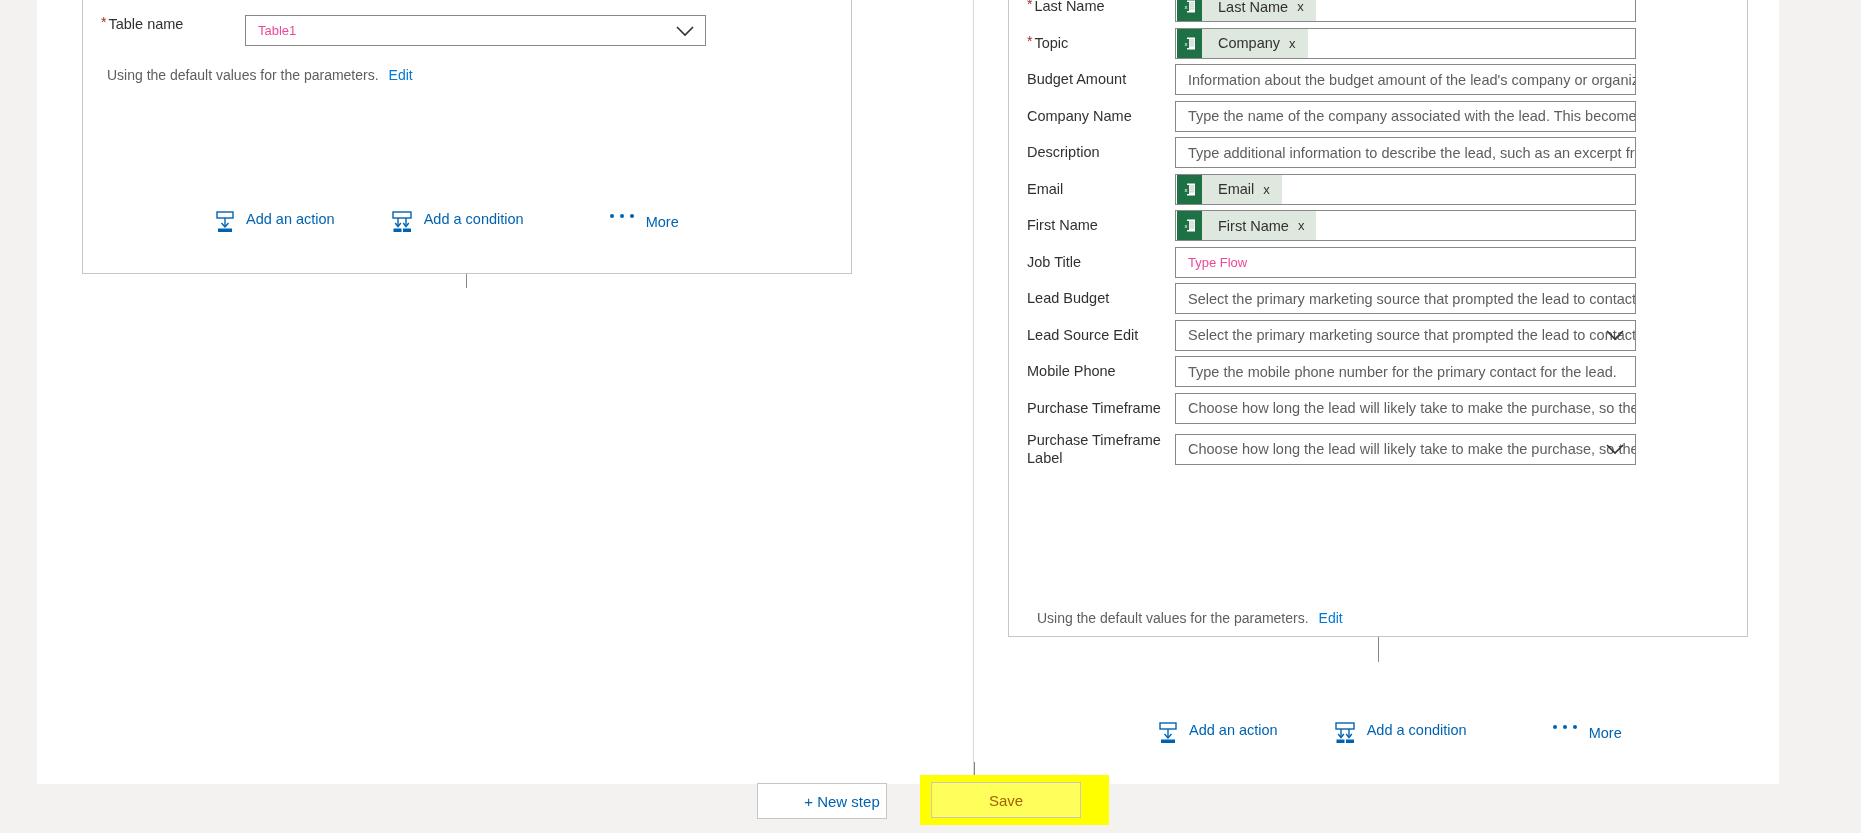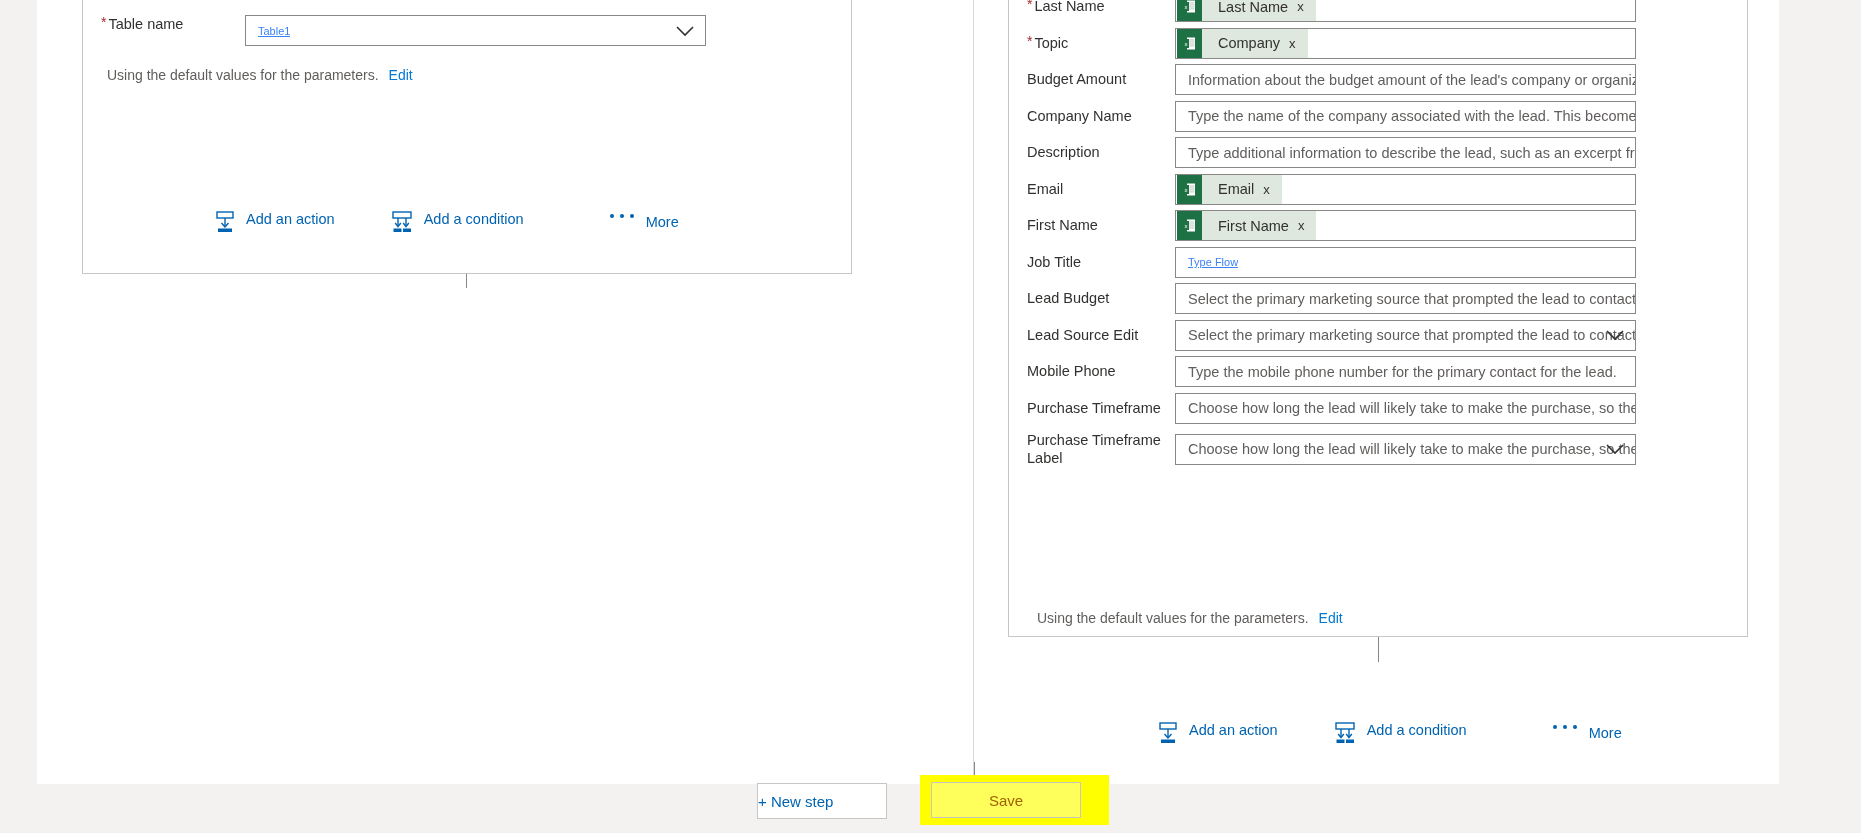--- a/index.html
+++ b/index.html
@@ -74,26 +74,25 @@
   .field {
     position: relative;
     border: 1px solid #8a8886;
     background: #ffffff;
     height: 31px;
     display: flex;
     align-items: center;
     overflow: hidden;
   }
   .field-text {
-    font-size: 11px;
-    color: #3b82f6;
+    font-size: 13px;
+    color: #ec4899;
     padding-left: 12px;
     white-space: nowrap;
     overflow: hidden;
-    text-decoration: underline;
   }
   .field-placeholder {
     font-size: 14.5px;
     color: #605e5c;
     padding-left: 12px;
     white-space: nowrap;
     overflow: hidden;
   }
   .chevron {
     position: absolute;
@@ -218,21 +217,23 @@
 
   
   .new-step-btn {
     position: absolute;
     left: 757px; top: 783px;
     width: 130px; height: 36px;
     background: #ffffff;
     border: 1px solid #c8c6c4;
     display: flex;
     align-items: center;
+    justify-content: center;
     cursor: pointer;
+    padding-left: 40px;
   }
   .new-step-label {
     font-size: 15px;
     color: #0063b1;
   }
 
   .save-highlight {
     position: absolute;
     left: 920px; top: 775px;
     width: 189px; height: 50px;

